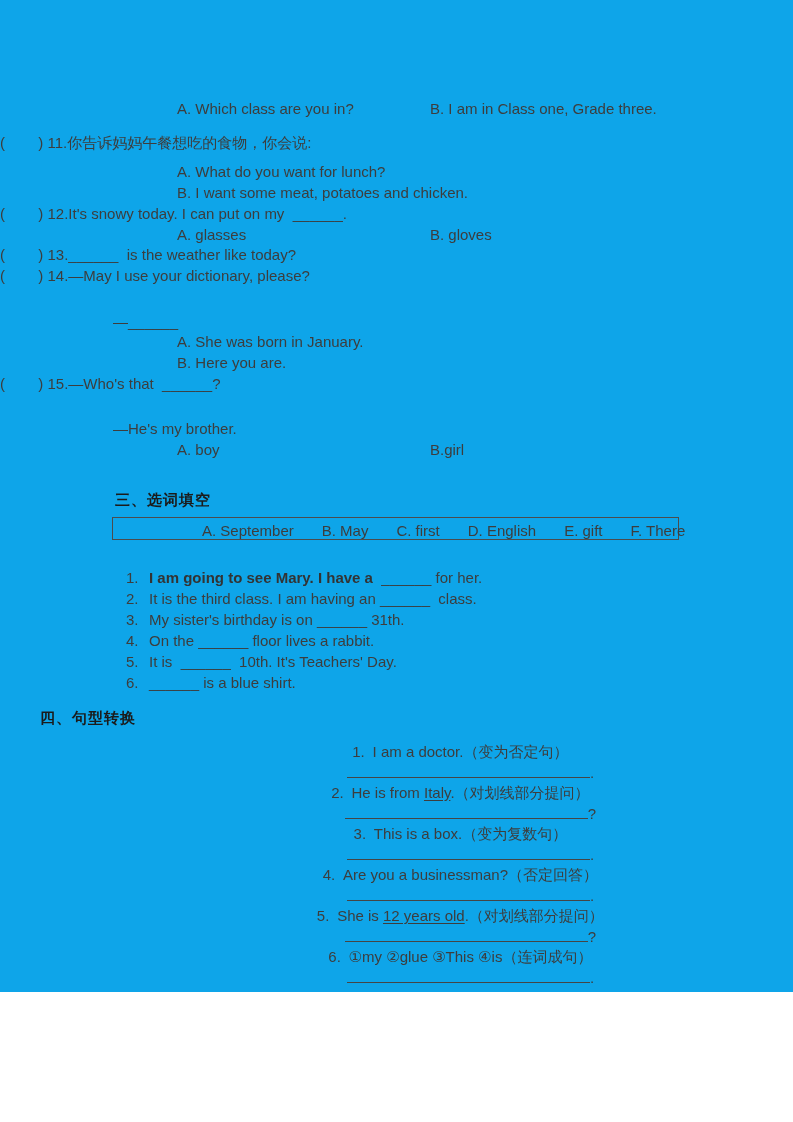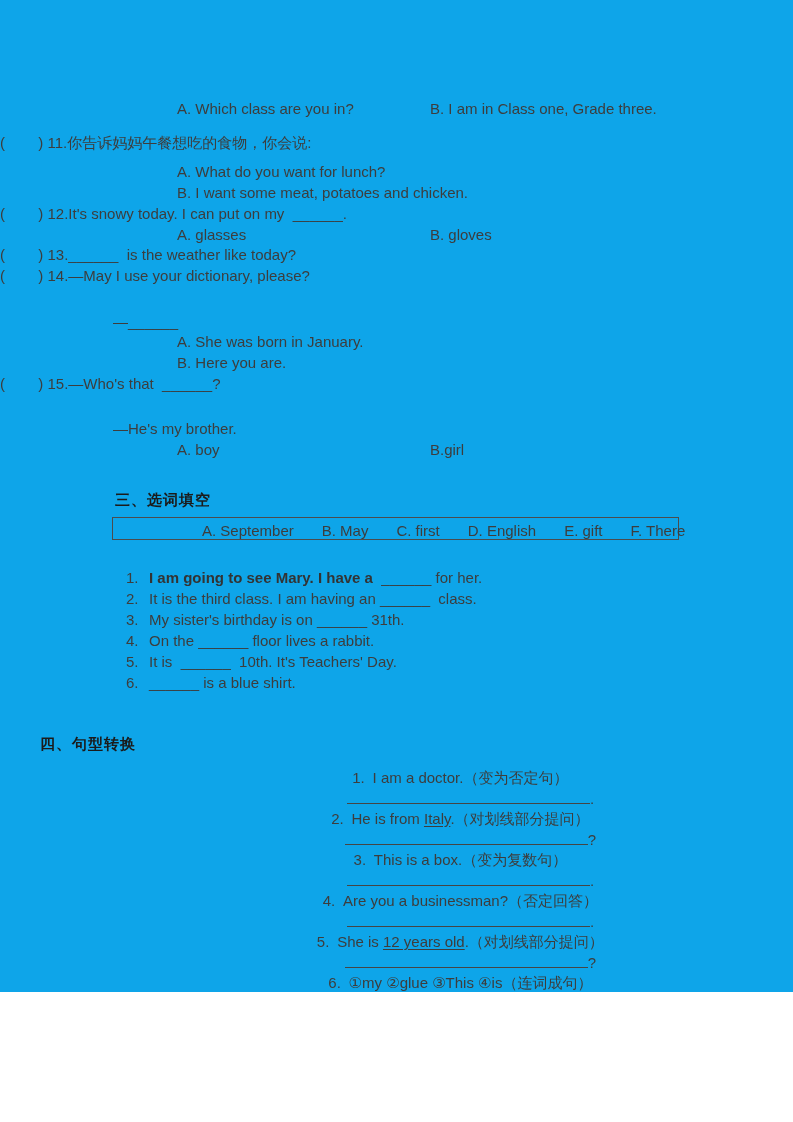--- a/index.html
+++ b/index.html
@@ -26,21 +26,21 @@
 
   .sec-title {
     padding-left: 115px;
     font-size: 15px;
     line-height: 25px;
     font-weight: bold;
     color: #1b1b1b;
     letter-spacing: 1px;
   }
   .t3 { margin-top: 26px; }
-  .t4 { margin-top: 38px; padding-left: 40px; }
+  .t4 { margin-top: 12px; padding-left: 40px; }
 
   .word-box {
     box-sizing: border-box;
     margin-left: 112px;
     margin-top: 5px;
     width: 567px;
     height: 23px;
     border: 1px solid #4c4c4c;
     display: flex;
     align-items: flex-end;

